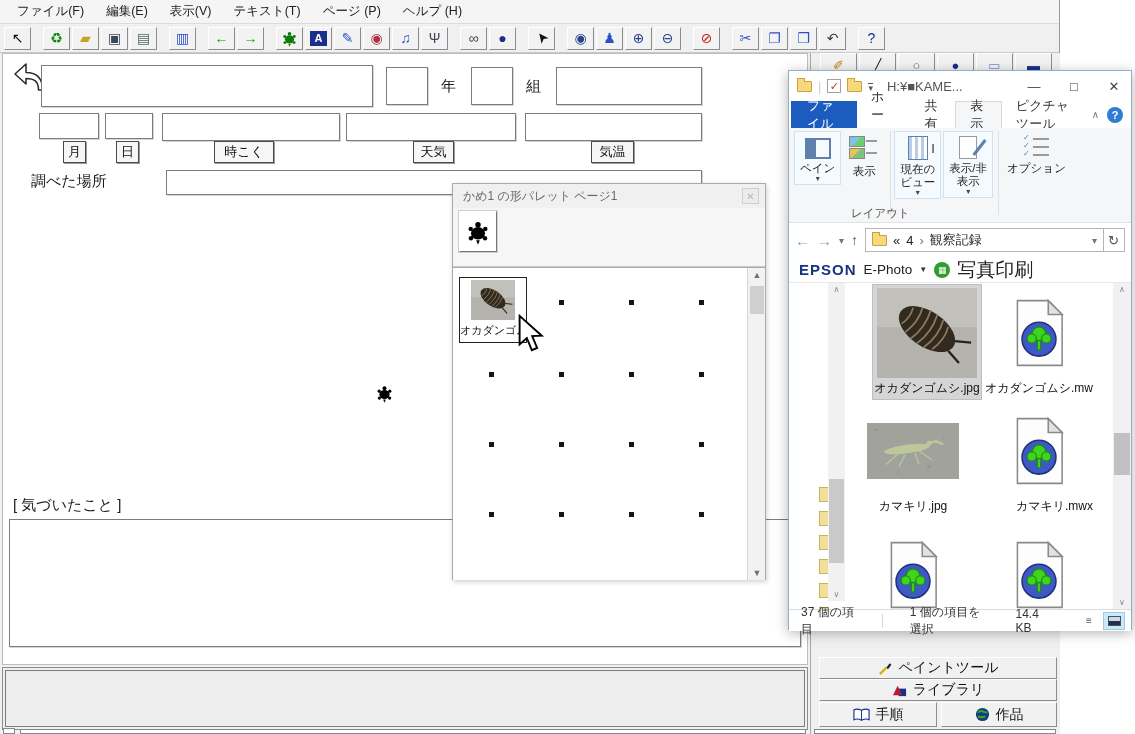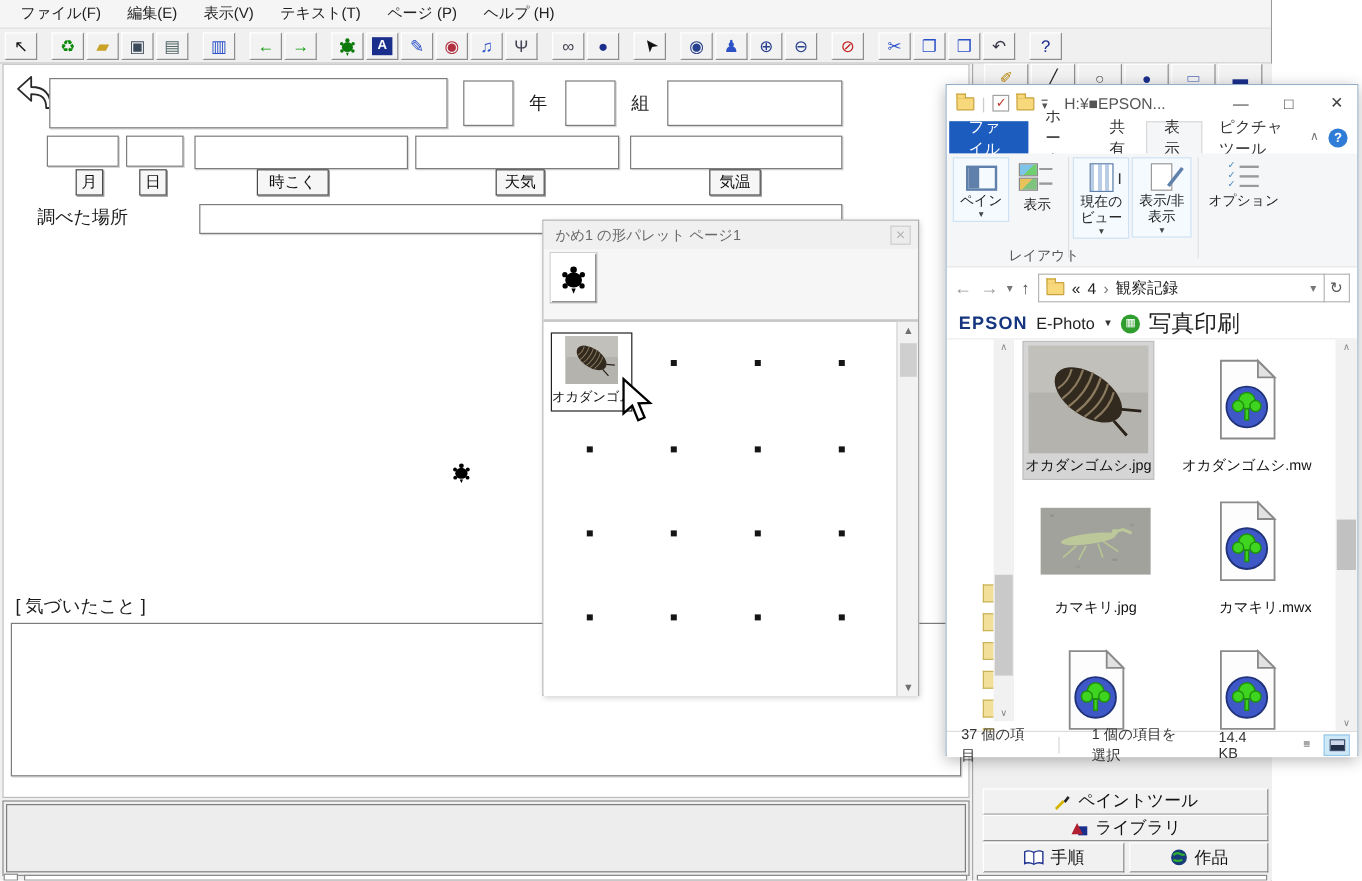--- a/index.html
+++ b/index.html
@@ -68,21 +68,21 @@
   .ex-tabs .tail{margin-left:auto;display:flex;align-items:center;gap:8px;padding-right:8px;}
   .chev{color:#777;font-size:10px;}
   .helpc{width:16px;height:16px;border-radius:50%;background:#2e7cd6;color:#fff;font-size:11px;font-weight:bold;display:flex;align-items:center;justify-content:center;}
 
   .ex-ribbon{position:absolute;left:0;top:57px;width:100%;height:95px;background:#f5f6f7;border-bottom:1px solid #e2e2e2;display:flex;align-items:flex-start;padding:3px 0 0 5px;}
   .rbtn{display:flex;flex-direction:column;align-items:center;padding:2px 5px;margin-right:2px;min-width:42px;}
   .rbtn.boxed{border:1px solid #cfe2f3;background:#f5fafe;}
   .rbtn .rlbl{font-size:11.5px;color:#222;line-height:13px;text-align:center;}
   .rbtn .rarw{font-size:8px;color:#444;line-height:7px;}
   .rsep{width:1px;height:84px;background:#e0e0e0;margin:0 3px;}
-  .rgroup-label{position:absolute;left:46px;top:78px;width:70px;text-align:center;font-size:11.5px;color:#555;}
+  .rgroup-label{position:absolute;left:62px;top:78px;width:70px;font-size:11.5px;color:#555;}
   .ric{position:relative;width:30px;height:27px;margin:2px auto 3px;}
   .ric-pane{width:26px;height:21px;border:2px solid #5f80ab;margin-top:4px;}
   .ric-pane::before{content:"";position:absolute;left:0;top:0;bottom:0;width:9px;background:#5f80ab;}
   .ric-thumbs{background-image:linear-gradient(#9a9a9a 2px,transparent 2px),linear-gradient(#9a9a9a 2px,transparent 2px);background-size:11px 2px;background-position:17px 5px,17px 17px;background-repeat:no-repeat;}
   .ric-thumbs::before{content:"";position:absolute;left:0;top:1px;width:14px;height:9px;border:1px solid #888;background:linear-gradient(135deg,#7ec3e8 50%,#6fcf6f 50%);}
   .ric-thumbs::after{content:"";position:absolute;left:0;top:13px;width:14px;height:9px;border:1px solid #888;background:linear-gradient(135deg,#e8c35a 45%,#7ec37e 45%);}
   .ric-columns{width:20px;height:24px;border:1px solid #5f80ab;background:repeating-linear-gradient(90deg,#b9cee6 0 3px,#fff 3px 6px);margin-top:2px;}
   .ric-columns::after{content:"I";position:absolute;right:-8px;top:4px;font-size:13px;color:#333;}
   .ric-showhide{width:18px;height:23px;border:1px solid #9a9a9a;background:#fff;margin-top:2px;}
   .ric-showhide::after{content:"";position:absolute;right:-5px;top:1px;width:3px;height:19px;background:#5f80ab;transform:rotate(38deg);}
@@ -390,21 +390,21 @@
       </div>
   </div>
 
   <div class="explorer">
     <div class="ex-title">
       <span class="fold"></span>
       <span class="qsep">|</span>
       <span class="qcheck">✓</span>
       <span class="fold"></span>
       <span class="qcaret">▾</span>
-      <span class="ttl">H:¥■EPSON...</span>
+      <span class="ttl">H:¥■KAME...</span>
       <span class="winctl">—</span>
       <span class="winctl">□</span>
       <span class="winctl">✕</span>
     </div>
 
     <div class="ex-tabs" id="ex-tabs">
         <span class="ex-tab file">ファイル</span>
         <span class="ex-tab">ホーム</span>
         <span class="ex-tab">共有</span>
         <span class="ex-tab active">表示</span>
@@ -483,21 +483,21 @@
       <div class="navsb">
         <span class="ar" style="top:2px;">∧</span>
         <span class="thumb" style="top:196px;height:84px;"></span>
         <span class="ar" style="bottom:2px;">∨</span>
       </div>
       <div class="exsb">
         <span class="ar" style="top:2px;">∧</span>
         <span class="thumb"></span>
         <span class="ar" style="bottom:2px;">∨</span>
       </div>
-    <div class="fitem sel" style="left: 64px; top: 2px;">
+    <div class="fitem sel" style="left: 84px; top: 2px;">
           <div class="fthumb">
             <svg viewBox="0 0 50 46" preserveAspectRatio="none" width="100" height="90">
     <rect width="50" height="46" fill="#b5b3ae"></rect>
               <rect width="50" height="20" fill="#c2c0bb"></rect>
     <g transform="rotate(35 25 21)">
       <ellipse cx="25" cy="21" rx="16" ry="9" fill="#332a1f"></ellipse>
       <g stroke="#8a7a5e" stroke-width="0.9" fill="none">
         <path d="M13 16 q2 5 0 10 M17 13.5 q2.5 7 0 15 M21 12 q3 9 0 18 M25 12 q3 9 0 18 M29 12.5 q3 8 0 17 M33 14 q2.5 6 0 14"></path>
       </g>
       <path d="M40 18 l7 -4 M40 24 l8 2" stroke="#2a2118" stroke-width="1.2" fill="none"></path>

